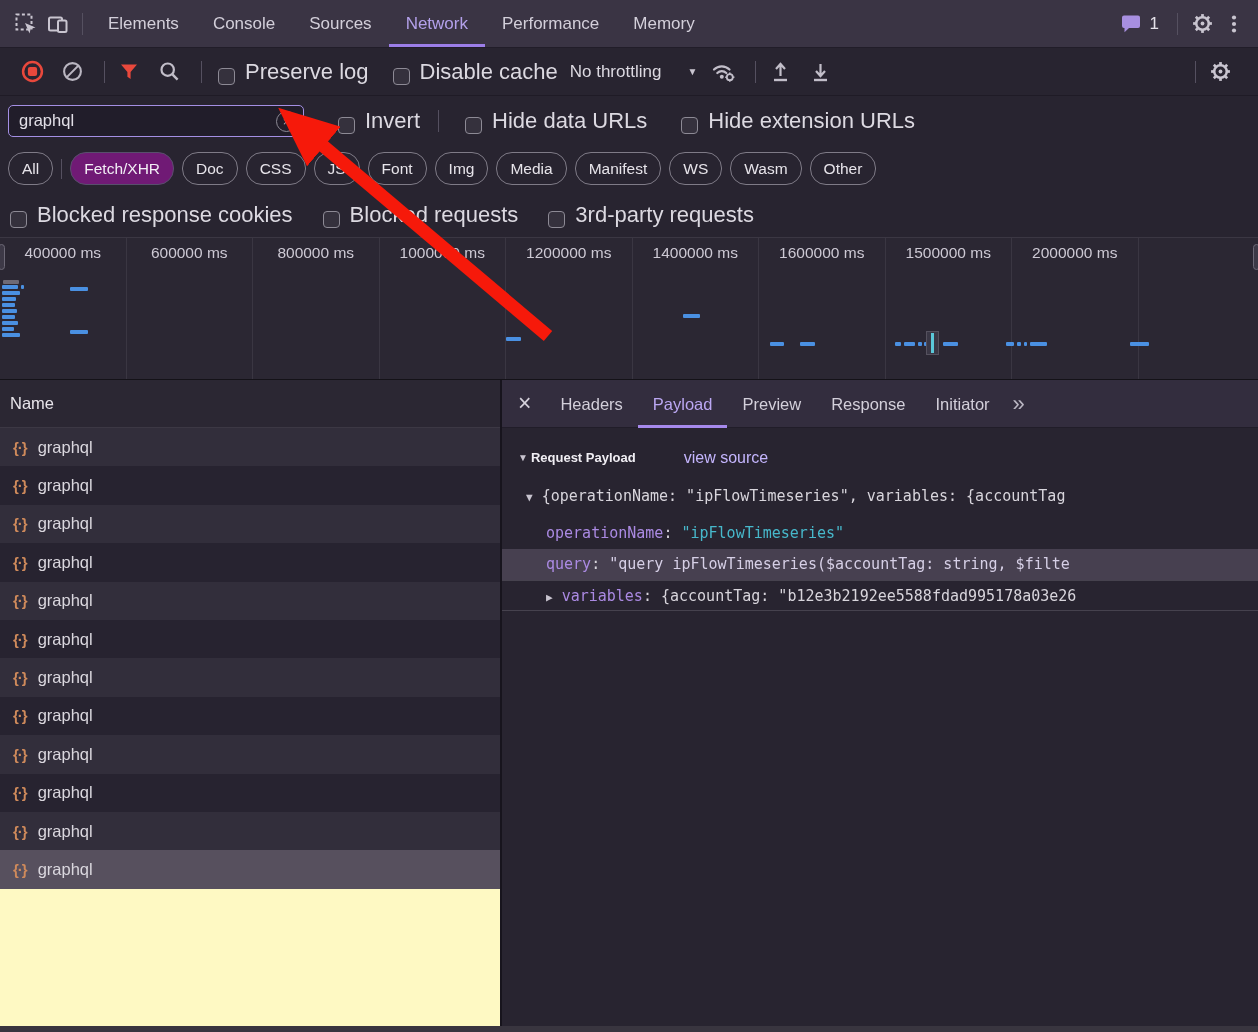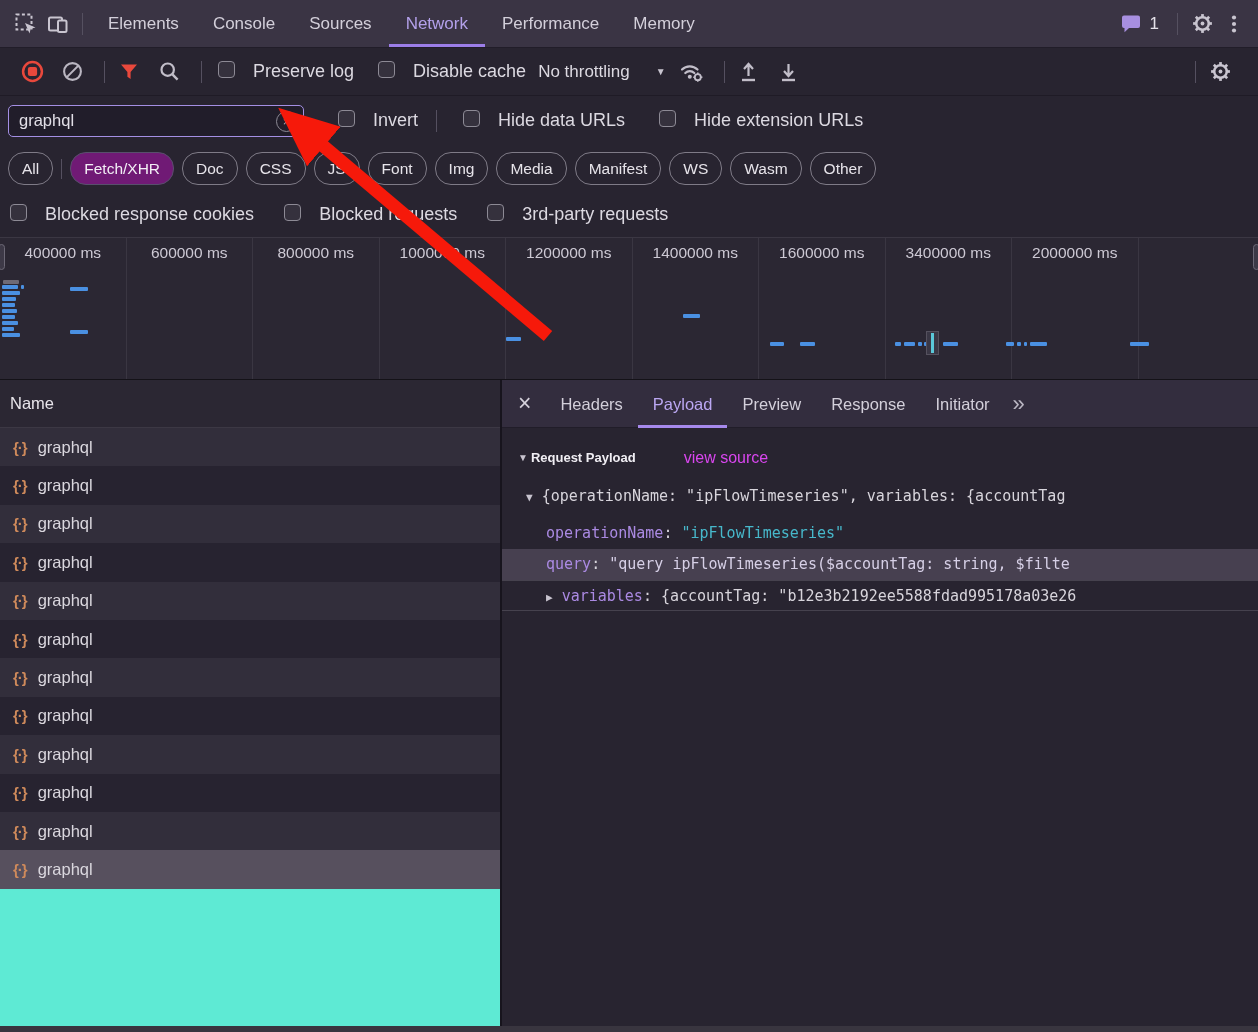--- a/index.html
+++ b/index.html
@@ -15,21 +15,21 @@
   .tab{height:47px;line-height:47px;padding:0 17px;font-size:17px;color:#d3cfda;}
   .tab.active{color:#b3a0ea;box-shadow:inset 0 -3px 0 #9c7ee8;}
   .topbar-right{margin-left:auto;display:flex;align-items:center;padding-right:8px;}
   .issues{display:flex;align-items:center;gap:8px;font-size:17px;color:#e4e1e9;margin-right:10px;}
 
   
   .toolbar{position:absolute;left:0;top:48px;width:100%;height:48px;background:#282430;
            display:flex;align-items:center;box-sizing:border-box;padding:0 14px 0 16px;border-bottom:1px solid #1f1b26;}
   .toolbar .ibtn{margin-right:8px;}
   .cbx{width:17px;height:17px;border:1.5px solid #8d8a95;border-radius:4px;background:#35313d;flex:none;box-sizing:border-box;}
-  .cbx-wrap{display:flex;align-items:flex-start;gap:18px;font-size:18px;color:#dcd9e1;flex:none;}
+  .cbx-wrap{display:flex;align-items:flex-end;gap:10px;font-size:22px;color:#dcd9e1;flex:none;}
   .throttle{display:flex;align-items:center;gap:12px;font-size:17px;color:#dcd9e1;margin:0 10px 0 12px;}
   .caret{font-size:10px;color:#c9c5d0;}
   .spacer{flex:1;}
 
   
   .filter-row{position:absolute;left:0;top:96px;width:100%;height:49px;display:flex;align-items:center;
               box-sizing:border-box;padding-left:8px;}
   .filter-input-wrap{position:relative;width:296px;height:32px;border:1.5px solid #a48fe4;border-radius:5px;
                      background:#211d2a;display:flex;align-items:center;box-sizing:border-box;flex:none;}
   .filter-input-wrap input{background:transparent;border:none;outline:none;color:#e2dfe7;font-size:16.5px;
@@ -57,21 +57,21 @@
   .tcols{display:flex;height:100%;}
   .tcol{flex:none;width:126.5px;border-right:1px solid #3a3642;box-sizing:border-box;padding-top:6px;}
   .tlabel{text-align:center;font-size:15.5px;color:#cdc9d4;white-space:nowrap;}
   .tbar{position:absolute;background:#4a90e2;border-radius:1px;}
   .tmarker{position:absolute;border:1px solid #55515e;background:#3a3745;box-sizing:border-box;}
   .tmarker-line{position:absolute;background:#5bc8d9;}
   .tpill{position:absolute;width:7px;height:26px;border:1px solid #6c6876;border-radius:4px;background:#3d3947;top:6px;box-sizing:border-box;}
 
   
   .main{position:absolute;left:0;top:380px;right:0;bottom:6px;display:flex;}
-  .left-panel{width:502px;flex:none;background:#5eead4;border-right:2px solid #17141d;box-sizing:border-box;
+  .left-panel{width:502px;flex:none;background:#fef9c3;border-right:2px solid #17141d;box-sizing:border-box;
               display:flex;flex-direction:column;overflow:hidden;}
   .name-header{height:48px;flex:none;background:#2b2733;border-bottom:1px solid #3c3844;font-size:16.5px;
                color:#e7e4ea;line-height:47px;padding-left:10px;box-sizing:border-box;}
   .req-row{height:38.4px;flex:none;display:flex;align-items:center;padding-left:13px;gap:11px;
            font-size:16.5px;color:#dad7de;box-sizing:border-box;}
   .req-row.odd{background:#322e3b;}
   .req-row.even{background:#272330;}
   .req-row.selected{background:#57505e;}
   .req-icon{color:#cf8a5b;font-size:15px;font-weight:bold;letter-spacing:-1px;flex:none;}
 
@@ -82,21 +82,21 @@
   .dtabs{display:flex;height:48px;align-items:center;}
   .dtab{height:48px;line-height:48px;padding:0 15px;font-size:16.5px;color:#d3cfda;}
   .dtab.active{color:#bba7f2;box-shadow:inset 0 -3px 0 #a689ec;}
   .more-icon{font-size:22px;color:#bab6c2;margin-left:8px;}
 
   
   .payload{font-family:"DejaVu Sans Mono",monospace;font-size:15px;color:#d8d5dc;padding-top:14px;overflow:hidden;}
   .payload-header{display:flex;align-items:center;padding-left:16px;height:31px;font-family:"Liberation Sans",sans-serif;}
   .tri{font-size:10px;color:#c8c4cf;margin-right:3px;}
   .section-title{font-weight:bold;font-size:13px;color:#f0eef3;}
-  .view-source{font-size:16px;color:#d946ef;margin-left:48px;}
+  .view-source{font-size:16px;color:#c4b5fd;margin-left:48px;}
   .pline{white-space:nowrap;overflow:hidden;line-height:31px;height:31px;box-sizing:border-box;}
   .pline.l1{padding-left:24px;margin-top:8px;}
   .props{margin-top:6px;}
   .prow{padding-left:44px;}
   .prow .k{color:#ab8ae3;}
   .v-string{color:#47b8cb;}
   .v-plain{color:#d6cfe6;}
   .prow.hl{background:#474050;}
   .prow.vars{border-top:1px solid #46424e;border-bottom:1px solid #46424e;padding-left:44px;color:#d8d5dc;}
   .exp{color:#c8c4cf;font-size:11px;margin-right:9px;}
@@ -317,21 +317,21 @@
       <div class="tcol">
         <div class="tlabel">1200000 ms</div>
       </div>
       <div class="tcol">
         <div class="tlabel">1400000 ms</div>
       </div>
       <div class="tcol">
         <div class="tlabel">1600000 ms</div>
       </div>
       <div class="tcol">
-        <div class="tlabel">3400000 ms</div>
+        <div class="tlabel">1500000 ms</div>
       </div>
       <div class="tcol">
         <div class="tlabel">2000000 ms</div>
       </div>
     </div>
   <div id="timeline-bars">
       <div class="tbar" style="left: 3px; top: 42px; width: 16px; height: 4px; background: rgb(110, 106, 118);"></div>
       <div class="tbar" style="left: 2px; top: 47px; width: 16px; height: 4px; background: rgb(74, 144, 226);"></div>
       <div class="tbar" style="left: 21px; top: 47px; width: 3px; height: 4px; background: rgb(74, 144, 226);"></div>
       <div class="tbar" style="left: 2px; top: 53px; width: 18px; height: 4px; background: rgb(74, 144, 226);"></div>

